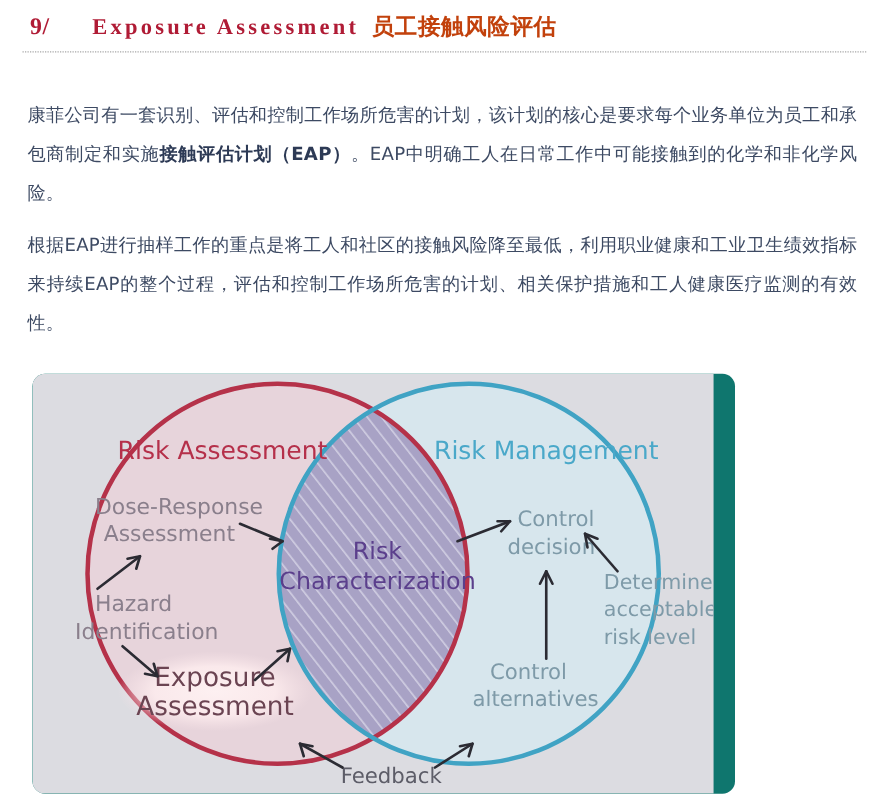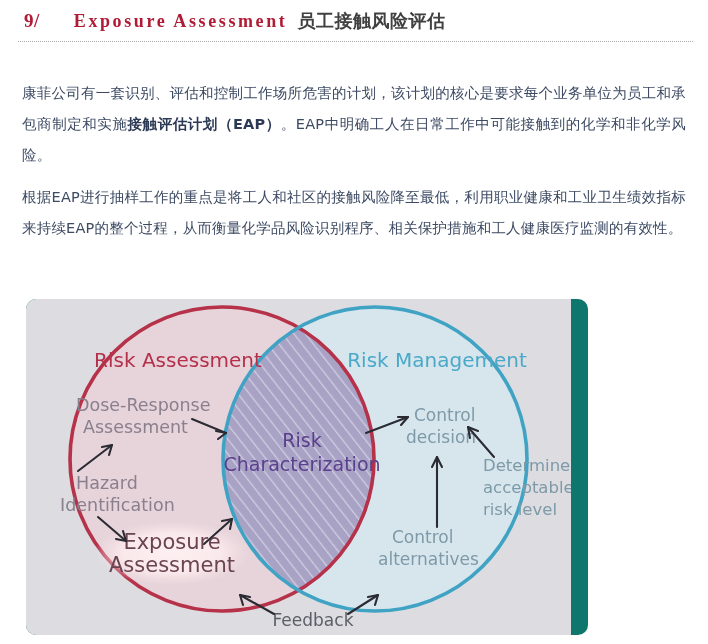--- a/index.html
+++ b/index.html
@@ -45,21 +45,21 @@
     font-size: 18px;
     font-weight: 700;
     color: #b01b35;
     letter-spacing: 2.6px;
     margin-left: 34px;
   }
   .sec-cn {
     font-family: Liberation Sans, sans-serif;
     font-size: 18px;
     font-weight: 700;
-    color: #404040;
+    color: #c2410c;
     letter-spacing: 0.5px;
     margin-left: 10px;
   }
 
   .header-rule {
     position: absolute;
     left: 18px;
     top: 41px;
     width: 675px;
     height: 0;
@@ -106,21 +106,21 @@
 
   <div class="section-header">
     <span class="sec-num">9/</span>
     <span class="sec-en">Exposure Assessment</span>
     <span class="sec-cn">员工接触风险评估</span>
   </div>
   <div class="header-rule"></div>
 
   <div class="body-text">
     <p class="para"><span>康菲公司有一套识别、评估和控制工作场所危害的计划，该计划的核心是要求每个业务单位为员工和承包商制定和实施</span><span class="bold-run">接触评估计划（EAP）</span><span>。EAP中明确工人在日常工作中可能接触到的化学和非化学风险。</span></p>
-    <p class="para">根据EAP进行抽样工作的重点是将工人和社区的接触风险降至最低，利用职业健康和工业卫生绩效指标来持续EAP的整个过程，从而衡量化学品风险识别程序、相关保护措施和工人健康医疗监测的有效性。</p>
+    <p class="para">根据EAP进行抽样工作的重点是将工人和社区的接触风险降至最低，利用职业健康和工业卫生绩效指标来持续EAP的整个过程，评估和控制工作场所危害的计划、相关保护措施和工人健康医疗监测的有效性。</p>
   </div>
 
   <div class="figure-wrap">
     <svg width="545" height="336" viewBox="0 0 545 336">
       <defs>
         <pattern id="hatch" width="9" height="9" patternTransform="rotate(-38)" patternUnits="userSpaceOnUse">
           <rect width="9" height="9" fill="#a49cc2"></rect>
           <line x1="0" y1="0" x2="0" y2="9" stroke="#cfcbe0" stroke-width="2.6"></line>
         </pattern>
         <clipPath id="clipLeft">

